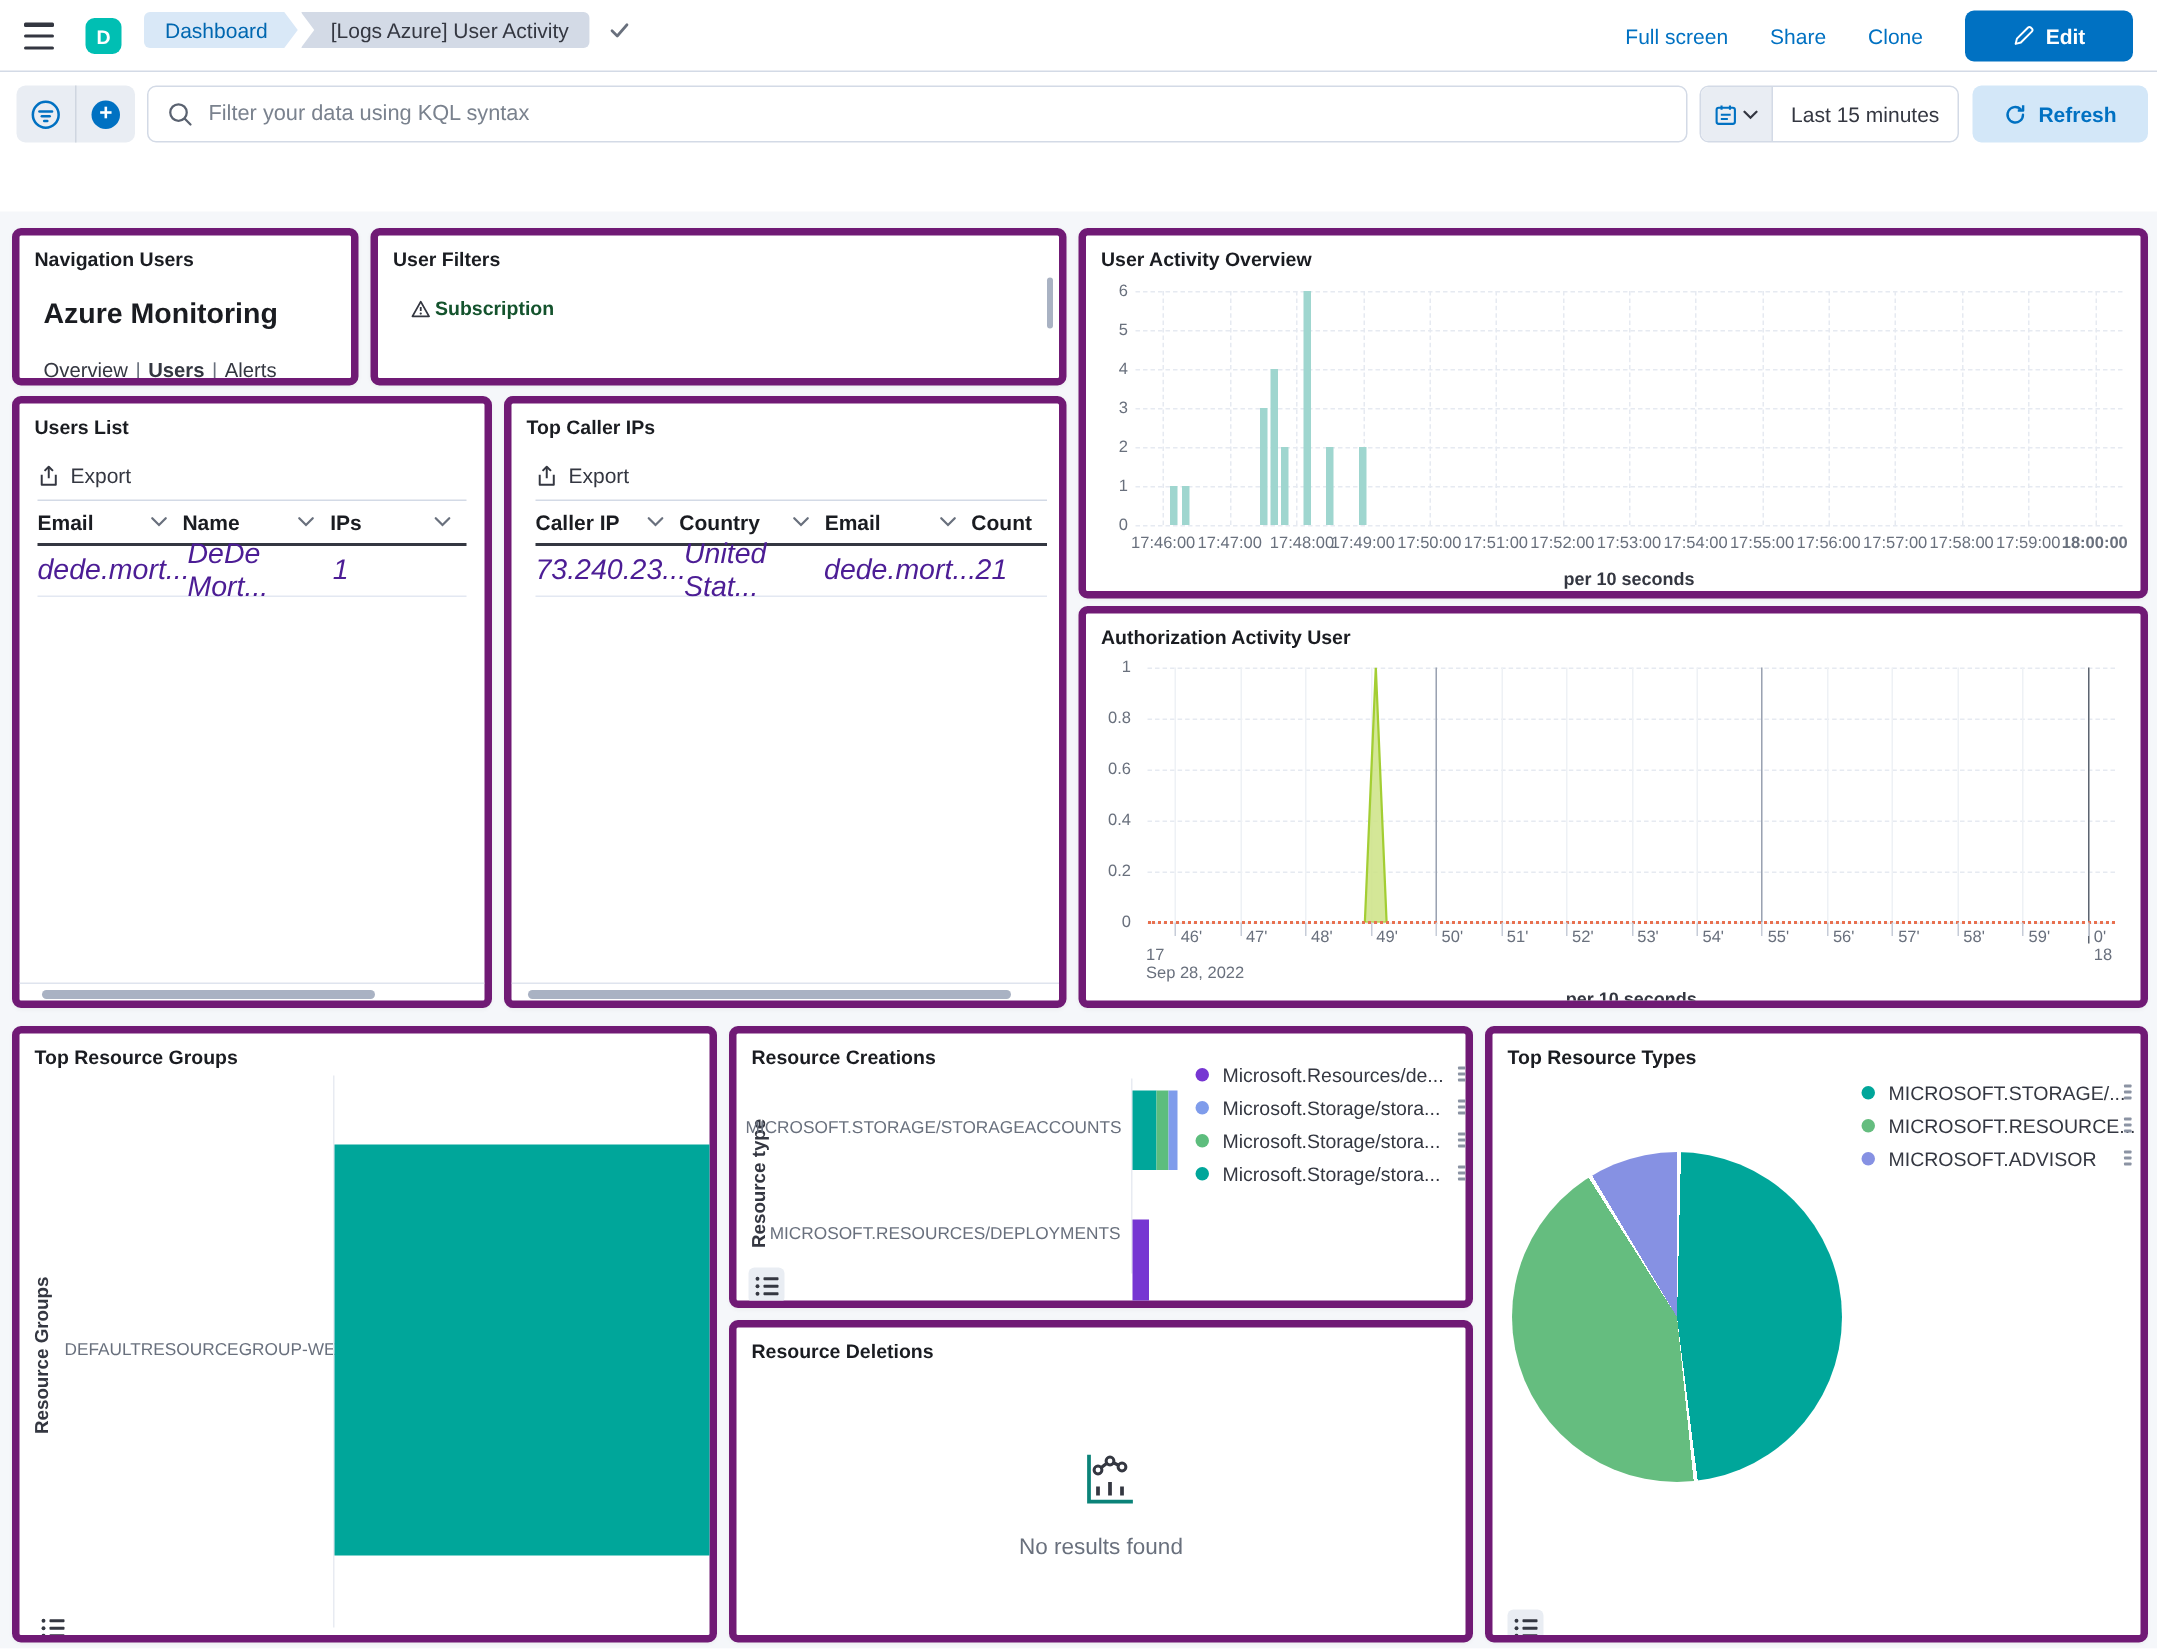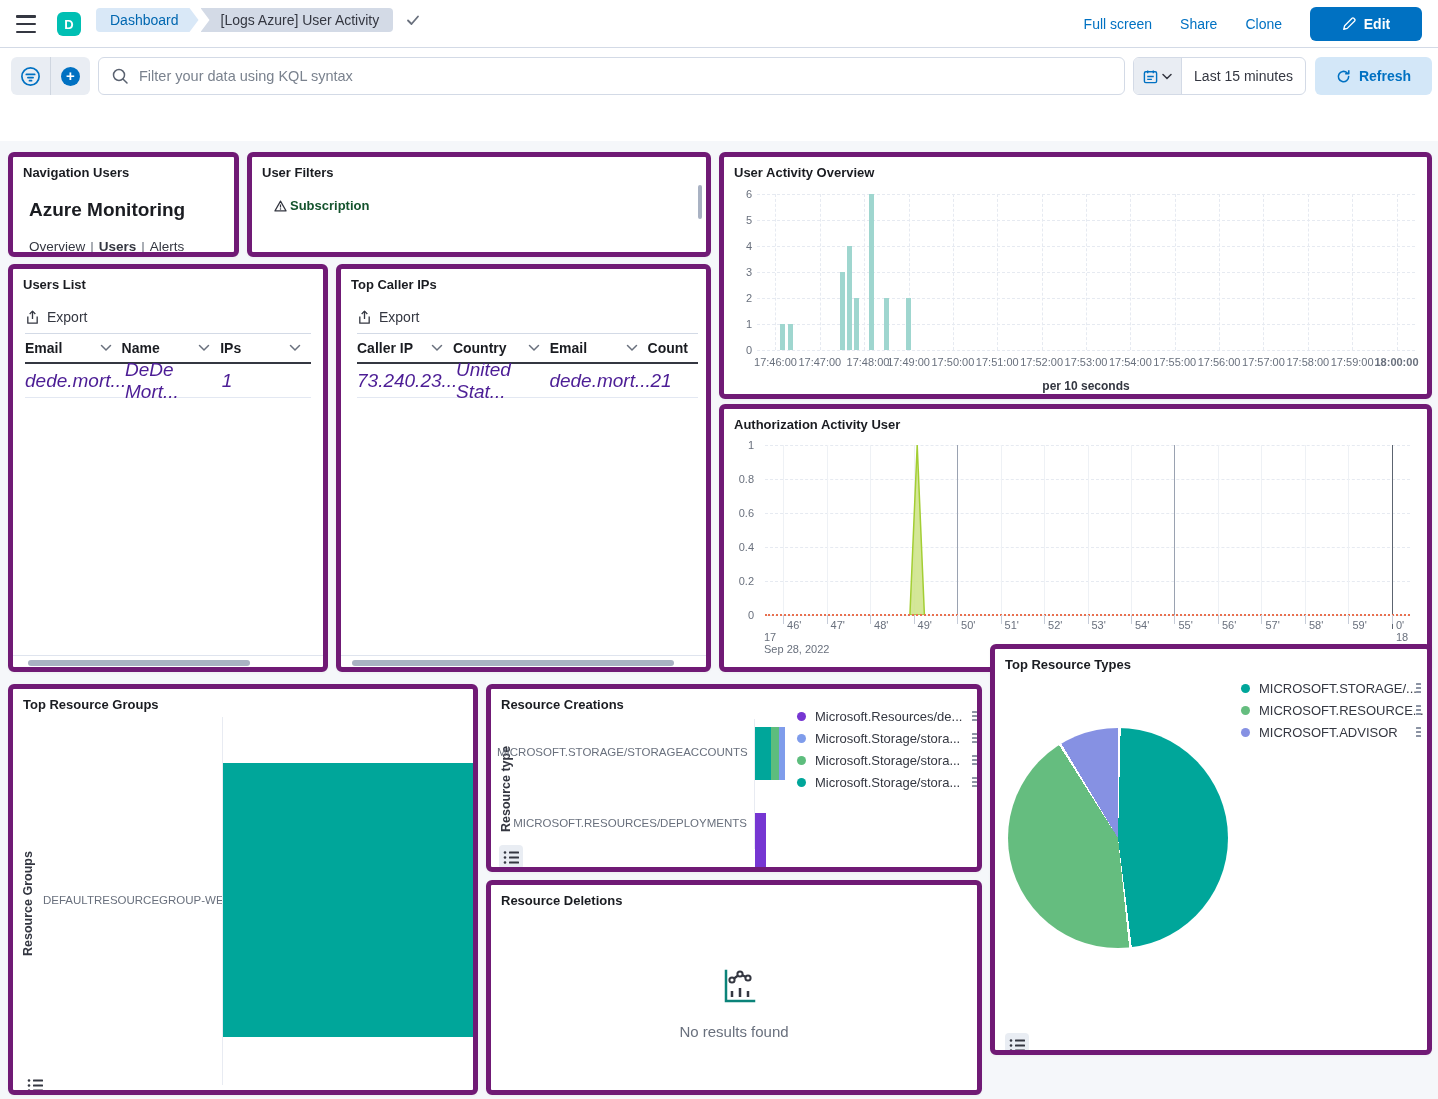--- a/index.html
+++ b/index.html
@@ -503,21 +503,21 @@
       <line x1="21" y1="23" x2="21" y2="32" stroke="#343741" stroke-width="2.5"></line>
       <line x1="29" y1="26" x2="29" y2="32" stroke="#343741" stroke-width="2.5"></line>
       <polyline points="13,15 21,9 29,13" fill="none" stroke="#343741" stroke-width="2.2"></polyline>
       <circle cx="13" cy="15" r="2.6" fill="#fff" stroke="#343741" stroke-width="2"></circle>
       <circle cx="21" cy="9" r="2.6" fill="#fff" stroke="#343741" stroke-width="2"></circle>
       <circle cx="29" cy="13" r="2.6" fill="#fff" stroke="#343741" stroke-width="2"></circle>
     </svg>
     <div class="emptymsg" style="top:138px;">No results found</div>
   </div>
 
-  <div class="panel" style="left:990px;top:644px;width:442px;height:411px;">
+  <div class="panel" style="left:990px;top:684px;width:442px;height:411px;">
     <div class="ptitle" id="types-title">Top Resource Types</div>
     <div class="legend" style="left:246px;top:28px;width:182px;" id="types-legend">
         <div class="lrow">
           <div class="ldot" style="background: rgb(0, 166, 154);"></div>
           <span class="ltext">MICROSOFT.STORAGE/...</span>
           <div class="lmore">
             <i></i>
             <i></i>
             <i></i>
           </div>

